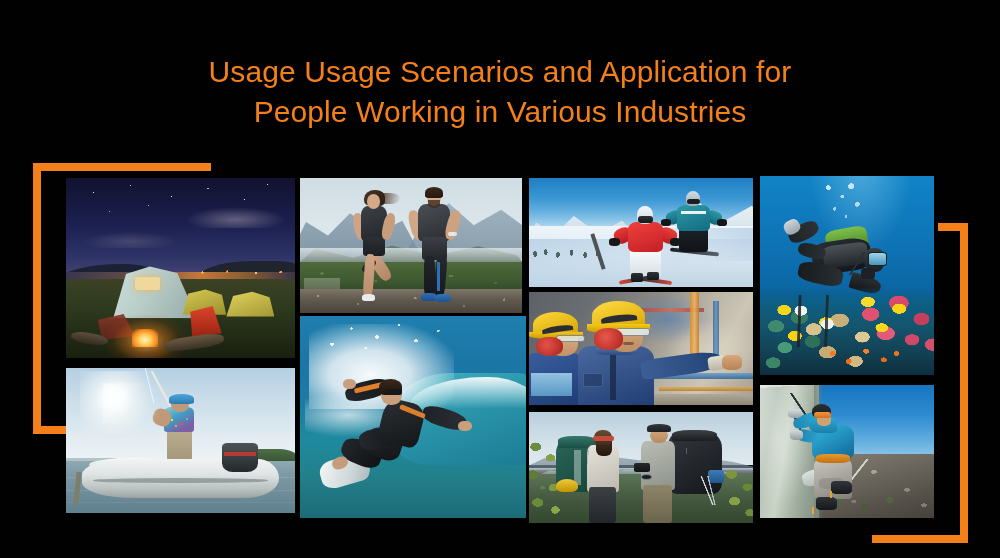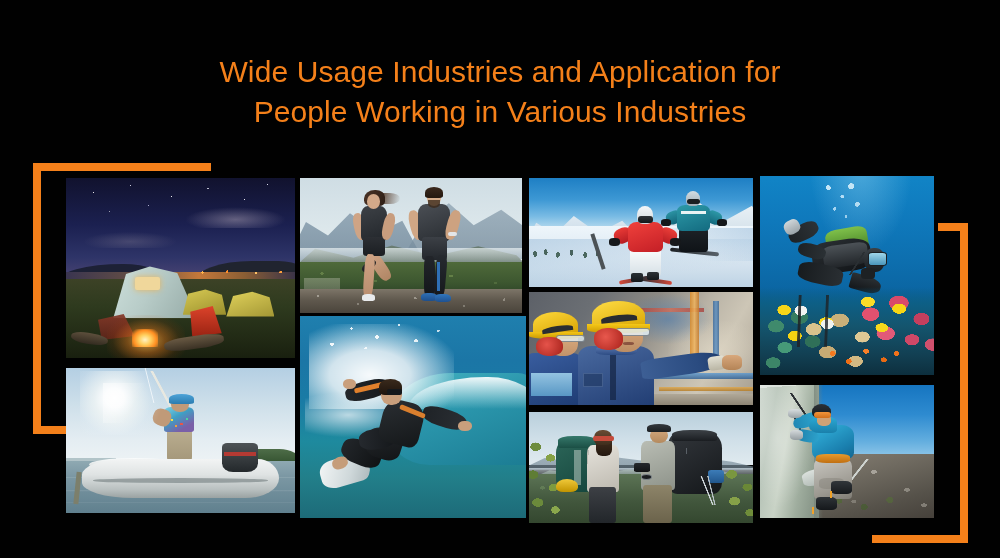--- a/index.html
+++ b/index.html
@@ -641,21 +641,21 @@
   .cm-crampon-a { left:30%; top:92%; width:14%; height:5%; background-image:
       linear-gradient(90deg,#f0a22a 0 2px, transparent 2px 5px); }
   .cm-crampon-b { left:40%; top:80%; width:13%; height:5%; background-image:
       linear-gradient(90deg,#eda026 0 2px, transparent 2px 5px); }
   .cm-rope { left:44%; top:56%; width:22%; height:24%;
       background:linear-gradient(128deg, transparent 46%, #cfd4d0 47%, #cfd4d0 50%, transparent 51%); }
 </style>
 </head>
 <body>
 
-<h1 id="headline">Wide Usage Industries and Application for
+<h1 id="headline">Usage Usage Scenarios and Application for
 People Working in Various Industries</h1>
 
 <div class="bracket" id="bracket-left"></div>
 <div class="bracket" id="bracket-right"></div>
 
 <div class="tile" id="tile-camping">
   <div class="ph">
     <i class="camp-sky"></i>
       <i class="camp-stars"></i>
     <i class="camp-cloud-a"></i>

